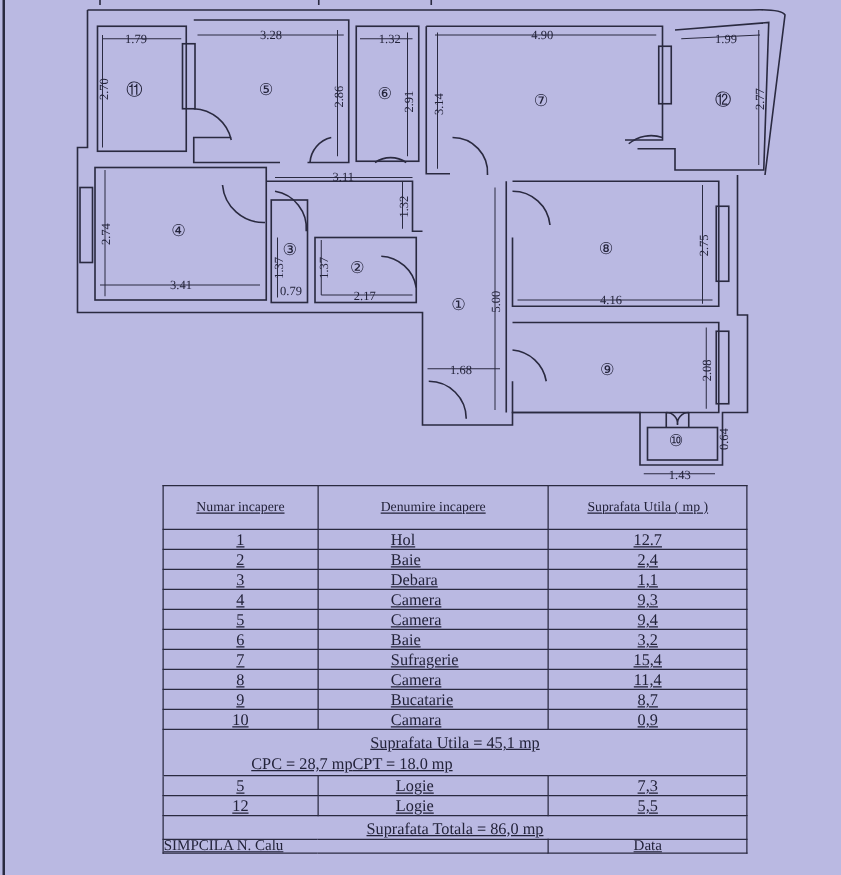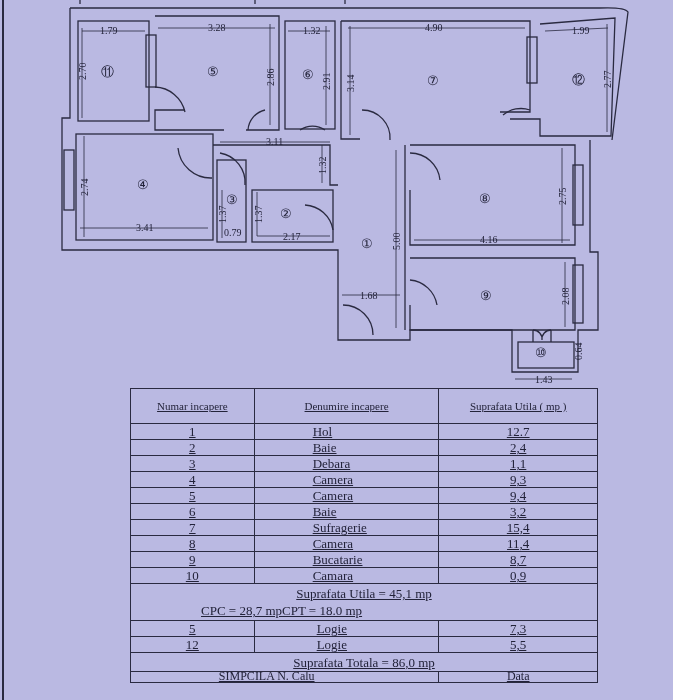--- a/index.html
+++ b/index.html
@@ -221,17 +221,17 @@
       </tr>
   <tr>
         <td>12</td>
         <td class="name" style="padding-left:62px">Logie</td>
         <td class="area">5,5</td>
       </tr>
   <tr>
     <td colspan="3" style="height:18px;text-align:center;">Suprafata Totala = 86,0 mp</td>
   </tr>
   <tr class="footer-row">
-    <td colspan="2" style="text-align:center; padding-right:36px; vertical-align:top; line-height:8px;">SIMPCILA N. Calu</td>
+    <td colspan="2" style="text-align:left; padding-right:36px; vertical-align:top; line-height:8px;">SIMPCILA N. Calu</td>
     <td style="vertical-align:top; line-height:8px;">Data</td>
   </tr>
 </tbody>
   </table>
 
 </body></html>

